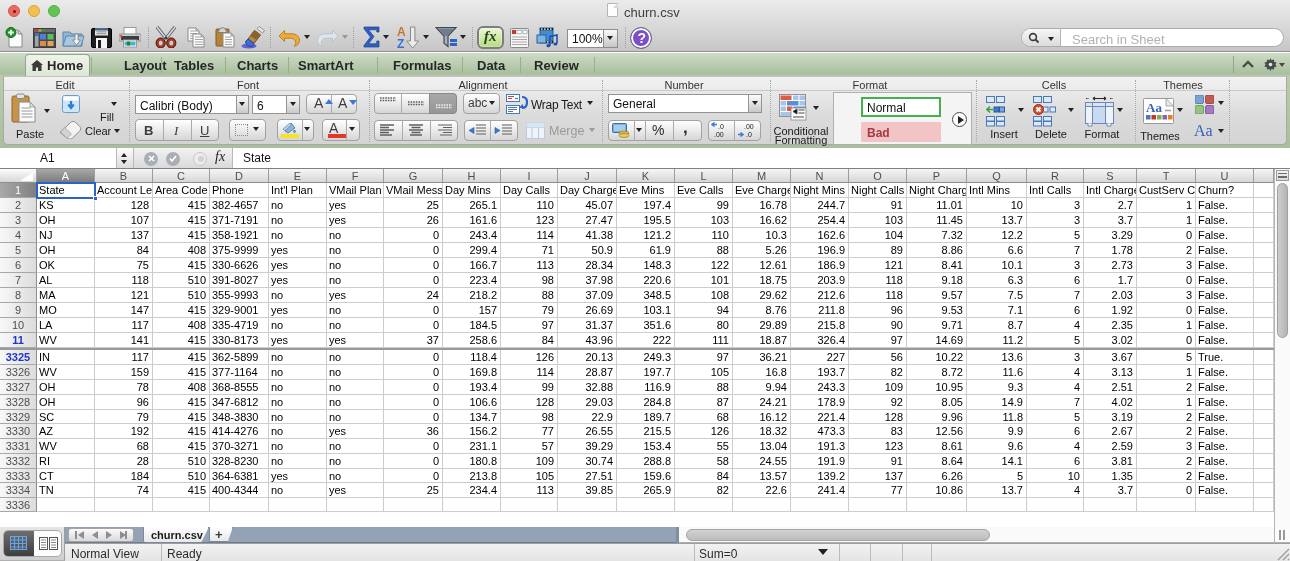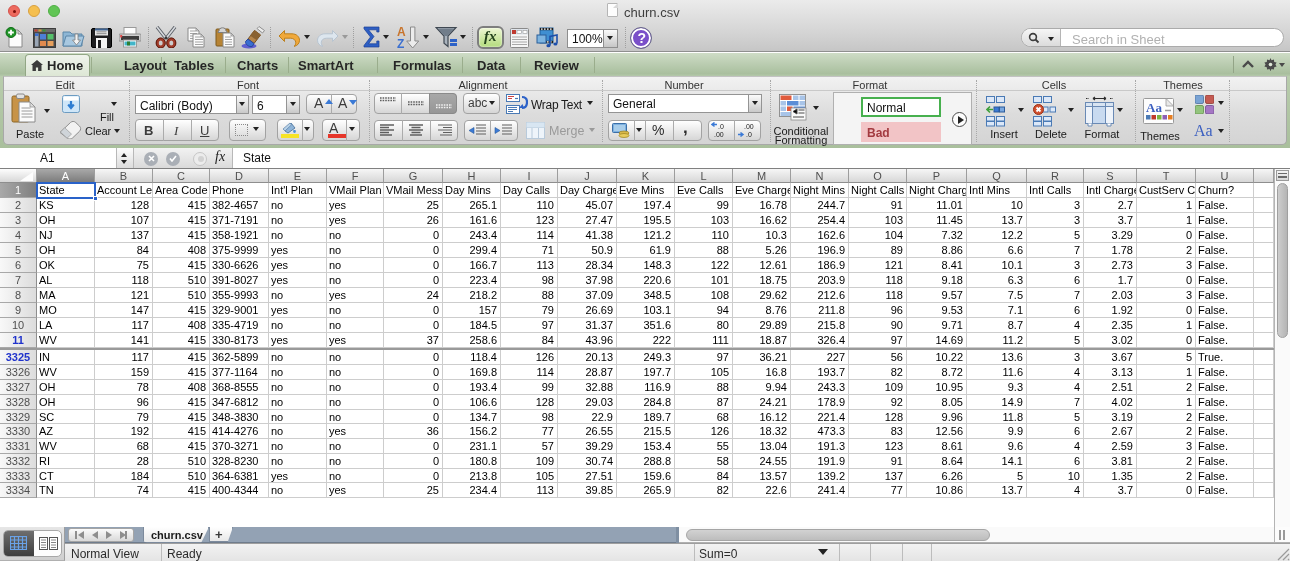--- a/index.html
+++ b/index.html
@@ -1060,20 +1060,45 @@
 <td class="n">241.4</td>
 <td class="n">77</td>
 <td class="n">10.86</td>
 <td class="n">13.7</td>
 <td class="n">4</td>
 <td class="n">3.7</td>
 <td class="n">0</td>
 <td>False.</td>
 <td></td>
 </tr>
+<tr style="height:14px">
+        <td class="rh">3336</td>
+<td></td>
+        <td></td>
+        <td></td>
+        <td></td>
+        <td></td>
+        <td></td>
+        <td></td>
+        <td></td>
+        <td></td>
+        <td></td>
+        <td></td>
+        <td></td>
+        <td></td>
+        <td></td>
+        <td></td>
+        <td></td>
+        <td></td>
+        <td></td>
+        <td></td>
+        <td></td>
+        <td></td>
+        <td></td>
+</tr>
 </tbody>
   </table>
 <style>
 .tabt{font-size:13px;font-weight:bold;color:#262626}
 .tsep{top:57px;width:1px;height:16px;background:#9aad8c}
 .glab{font-size:11px;color:#333;text-align:center;top:79px}
 .gsep{top:80px;width:1px;height:62px;border-left:1px dotted #a8a8a8}
 .rlab{font-size:11px;color:#1a1a1a;text-align:center}
 .navg{width:0;height:0;border-top:4px solid transparent;border-bottom:4px solid transparent}
 </style>

